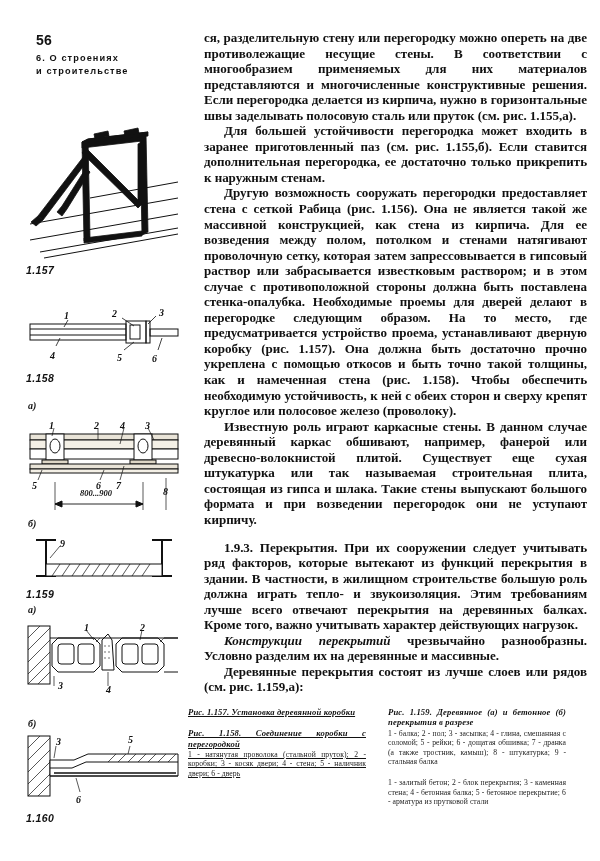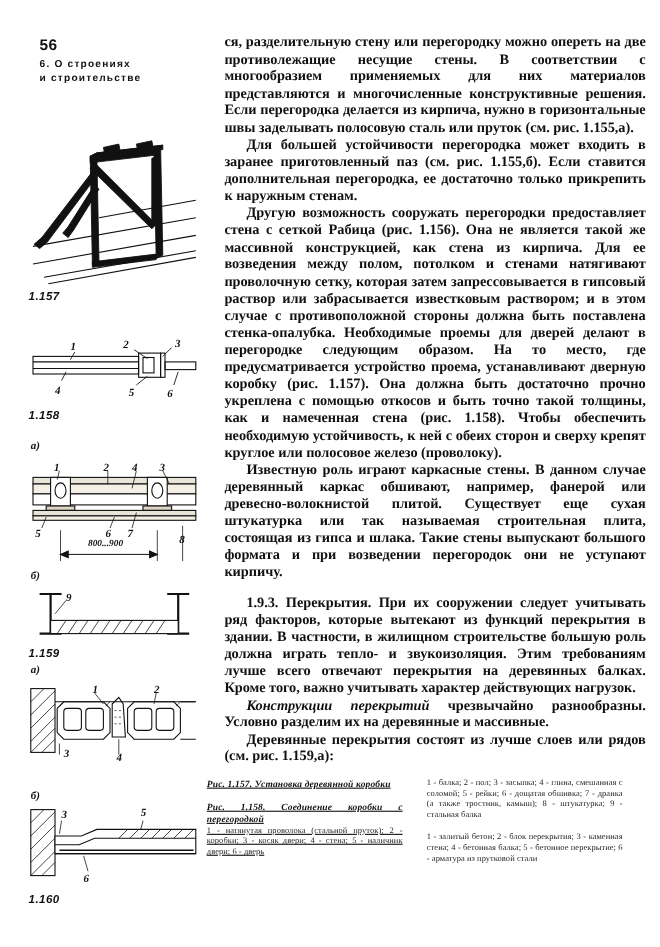--- a/index.html
+++ b/index.html
@@ -420,20 +420,21 @@
       <p class="cap-title">Рис. 1.157. Установка деревянной коробки</p>
     </div>
     <div class="cap-block">
       <p class="cap-title">Рис. 1.158. Соединение коробки с перегородкой</p>
       <p class="cap-legend">1 - натянутая проволока (стальной пруток); 2 - коробки; 3 - косяк двери; 4 - стена; 5 - наличник двери; 6 - дверь</p>
     </div>
   </div>
 
   <div class="capcol right">
     <div class="cap-block">
+      <p class="cap-title">Рис. 1.159. Деревянное (а) и бетонное (б) перекрытия в разрезе</p>
       <p class="cap-legend">1 - балка; 2 - пол; 3 - засыпка; 4 - глина, смешанная с соломой; 5 - рейки; 6 - дощатая обшивка; 7 - дранка (а также тростник, камыш); 8 - штукатурка; 9 - стальная балка</p>
     </div>
     <div class="cap-block">
       <p class="cap-legend">1 - залитый бетон; 2 - блок перекрытия; 3 - каменная стена; 4 - бетонная балка; 5 - бетонное перекрытие; 6 - арматура из прутковой стали</p>
     </div>
   </div>
 
 </div>
 
 </body></html>

